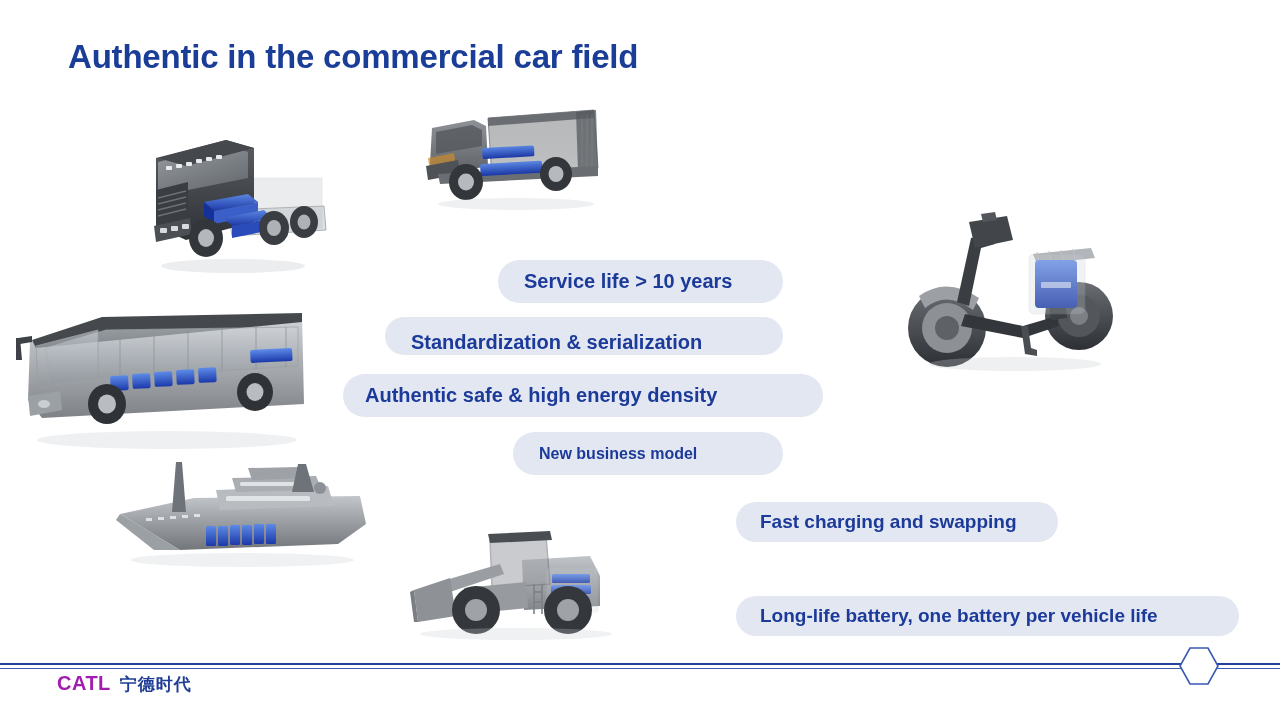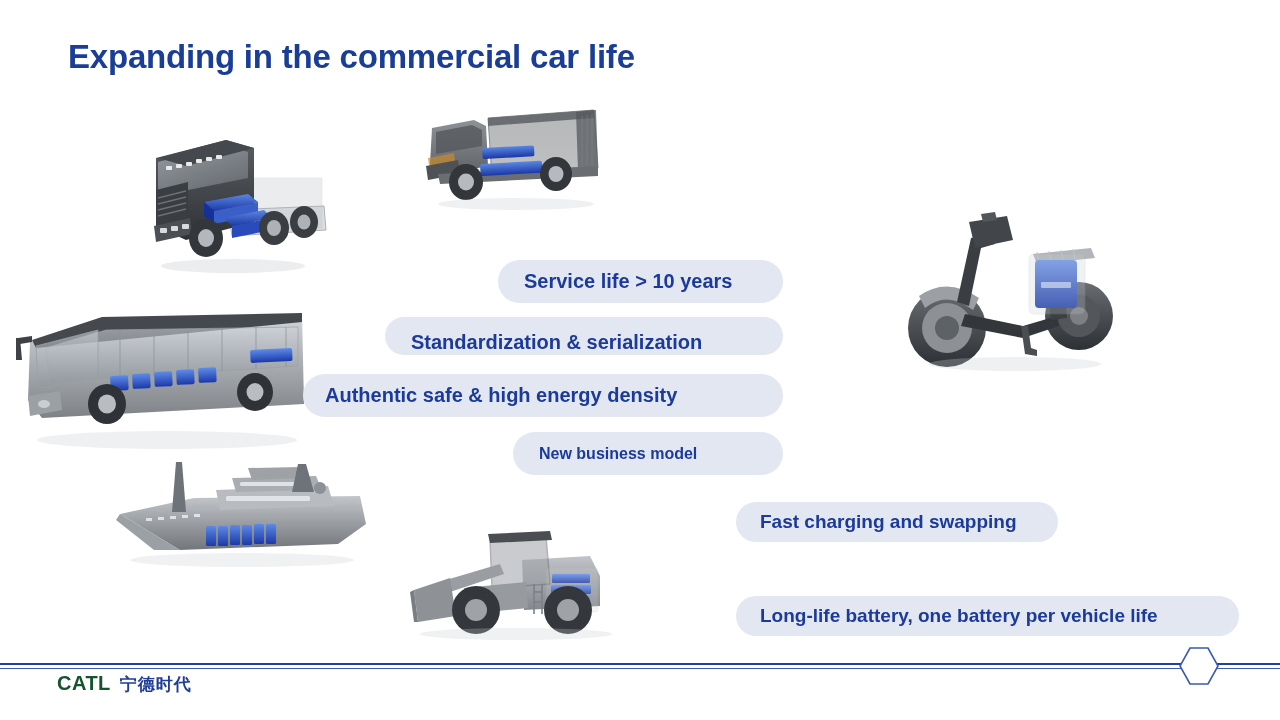--- a/index.html
+++ b/index.html
@@ -18,40 +18,40 @@
 
   
   .pill{
     position:absolute;display:flex;align-items:center;
     background:#e3e7f2;border-radius:999px;
     color:#1b3a99;font-weight:bold;white-space:nowrap;
   }
   .pill span{display:block;width:100%;}
   .pill.right-al{justify-content:flex-end;}
   .pill.left-al{justify-content:flex-end;}
-  .pill.center-al{justify-content:center;}
+  .pill.center-al{justify-content:center;margin-left:40px;}
 
   
   .footer-rule-thick{position:absolute;left:0;top:663px;width:1280px;height:2px;background:#24409a;}
   .footer-rule-thin{position:absolute;left:0;top:668px;width:1280px;height:1px;background:#3b59b5;}
   .hexagon{position:absolute;left:1178px;top:645px;width:42px;height:42px;}
   .logo{position:absolute;left:57px;top:672px;display:flex;align-items:baseline;gap:9px;}
-  .logo-catl{font-size:20px;font-weight:bold;color:#14532d;letter-spacing:0.5px;font-family:"Liberation Sans",sans-serif;}
+  .logo-catl{font-size:20px;font-weight:bold;color:#a21caf;letter-spacing:0.5px;font-family:"Liberation Sans",sans-serif;}
   .logo-cn{font-size:17px;font-weight:bold;color:#1f3d96;letter-spacing:1px;}
 
   
   .art{position:absolute;}
   .art svg{display:block;width:100%;height:100%;}
 </style>
 </head>
 <body>
 
 <div id="slide">
 
-  <div class="title">Expanding in the commercial car life</div>
+  <div class="title">Authentic in the commercial car field</div>
 
   <div class="art" style="left:128px;top:118px;width:215px;height:165px;">
     <svg viewBox="0 0 215 165">
       <defs>
         <linearGradient id="gBody" x1="0" y1="0" x2="0" y2="1">
           <stop offset="0" stop-color="#b9bcc0"></stop>
             <stop offset="1" stop-color="#6f7478"></stop>
         </linearGradient>
         <linearGradient id="gCab" x1="0" y1="0" x2="0" y2="1">
           <stop offset="0" stop-color="#5a5e63"></stop>

